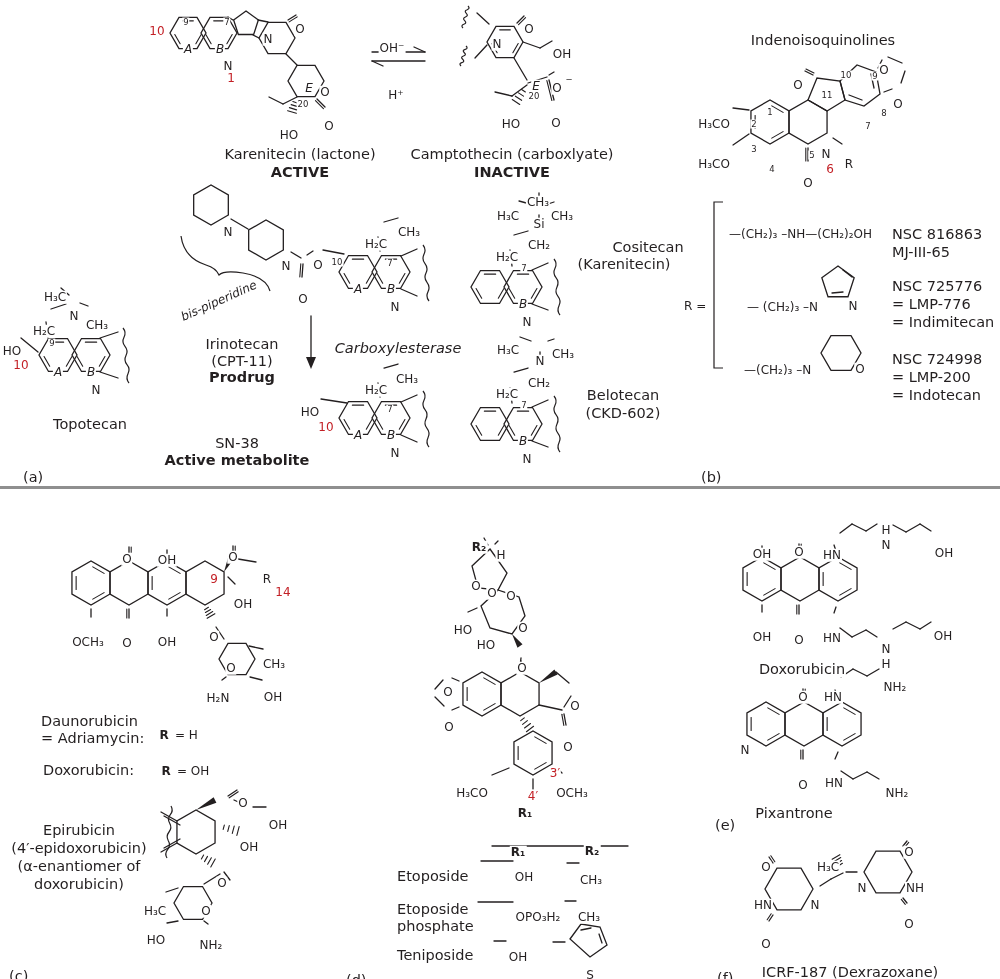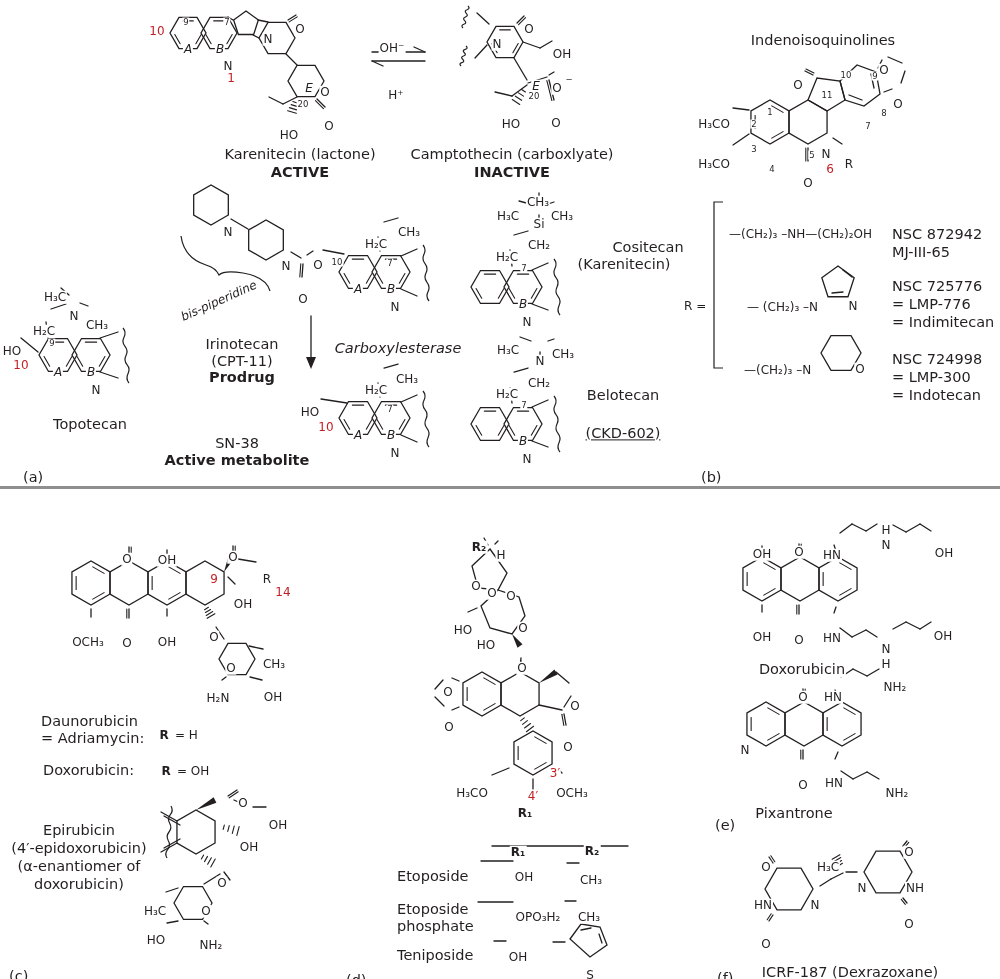--- a/index.html
+++ b/index.html
@@ -473,21 +473,21 @@
       <span class="lbl n" style="left: 624px; top: 249px;">(Karenitecin)</span>
       <span class="lbl" style="left: 508px; top: 334px;">H₃C</span>
       <span class="lbl" style="left: 540px; top: 345px;">N</span>
       <span class="lbl" style="left: 563px; top: 338px;">CH₃</span>
       <span class="lbl" style="left: 539px; top: 367px;">CH₂</span>
       <span class="lbl" style="left: 507px; top: 378px;">H₂C</span>
       <span class="lbl s" style="left: 524px; top: 389px;">7</span>
       <span class="lbl i" style="left: 523px; top: 425px;">B</span>
       <span class="lbl" style="left: 527px; top: 443px;">N</span>
       <span class="lbl n" style="left: 623px; top: 380px;">Belotecan</span>
-      <span class="lbl n" style="left: 623px; top: 418px; text-decoration: underline;">(CKD-602)</span>
+      <span class="lbl n" style="left: 623px; top: 398px;">(CKD-602)</span>
       <span class="lbl n" style="left: 823px; top: 25px;">Indenoisoquinolines</span>
       <span class="lbl" style="left: 798px; top: 69px;">O</span>
       <span class="lbl s" style="left: 827px; top: 79px;">11</span>
       <span class="lbl s" style="left: 846px; top: 59px;">10</span>
       <span class="lbl s" style="left: 875px; top: 60px;">9</span>
       <span class="lbl" style="left: 884px; top: 54px;">O</span>
       <span class="lbl" style="left: 898px; top: 88px;">O</span>
       <span class="lbl s" style="left: 884px; top: 97px;">8</span>
       <span class="lbl s" style="left: 868px; top: 110px;">7</span>
       <span class="lbl s" style="left: 770px; top: 96px;">1</span>
@@ -496,31 +496,31 @@
       <span class="lbl s" style="left: 754px; top: 133px;">3</span>
       <span class="lbl" style="left: 714px; top: 148px;">H₃CO</span>
       <span class="lbl s" style="left: 772px; top: 153px;">4</span>
       <span class="lbl s" style="left: 812px; top: 139px;">5</span>
       <span class="lbl" style="left: 826px; top: 138px;">N</span>
       <span class="lbl" style="left: 849px; top: 148px;">R</span>
       <span class="lbl r" style="left: 830px; top: 153px;">6</span>
       <span class="lbl" style="left: 808px; top: 167px;">O</span>
       <span class="lbl L" style="left: 683px; top: 290px;">R =</span>
       <span class="lbl L" style="left: 728px; top: 218px;">—(CH₂)₃ –NH—(CH₂)₂OH</span>
-      <span class="lbl n L" style="left: 891px; top: 219px;">NSC 872942</span>
+      <span class="lbl n L" style="left: 891px; top: 219px;">NSC 816863</span>
       <span class="lbl n L" style="left: 891px; top: 237px;">MJ-III-65</span>
       <span class="lbl L" style="left: 746px; top: 291px;">— (CH₂)₃ –N</span>
       <span class="lbl" style="left: 853px; top: 290px;">N</span>
       <span class="lbl n L" style="left: 891px; top: 271px;">NSC 725776</span>
       <span class="lbl n L" style="left: 891px; top: 289px;">= LMP-776</span>
       <span class="lbl n L" style="left: 891px; top: 307px;">= Indimitecan</span>
       <span class="lbl L" style="left: 743px; top: 354px;">—(CH₂)₃ –N</span>
       <span class="lbl" style="left: 860px; top: 353px;">O</span>
       <span class="lbl n L" style="left: 891px; top: 344px;">NSC 724998</span>
-      <span class="lbl n L" style="left: 891px; top: 362px;">= LMP-300</span>
+      <span class="lbl n L" style="left: 891px; top: 362px;">= LMP-200</span>
       <span class="lbl n L" style="left: 891px; top: 380px;">= Indotecan</span>
       <span class="lbl g L" style="left: 700px; top: 462px;">(b)</span>
       <span class="lbl" style="left: 127px; top: 543px;">O</span>
       <span class="lbl" style="left: 167px; top: 544px;">OH</span>
       <span class="lbl" style="left: 233px; top: 541px;">O</span>
       <span class="lbl r" style="left: 214px; top: 563px;">9</span>
       <span class="lbl" style="left: 267px; top: 563px;">R</span>
       <span class="lbl r" style="left: 283px; top: 576px;">14</span>
       <span class="lbl" style="left: 243px; top: 588px;">OH</span>
       <span class="lbl" style="left: 88px; top: 626px;">OCH₃</span>

